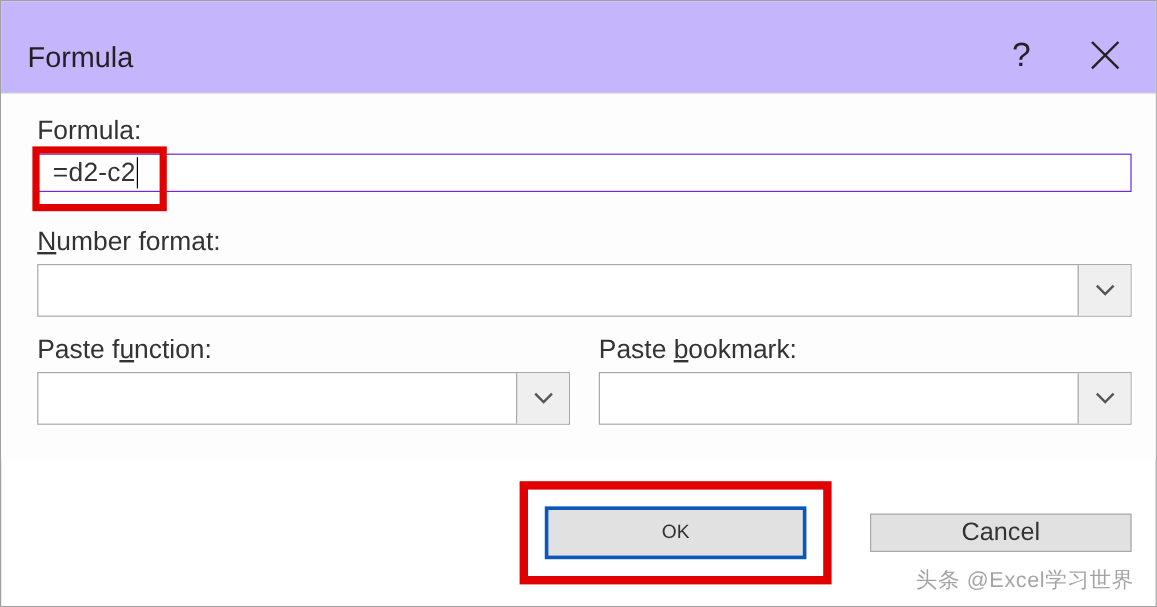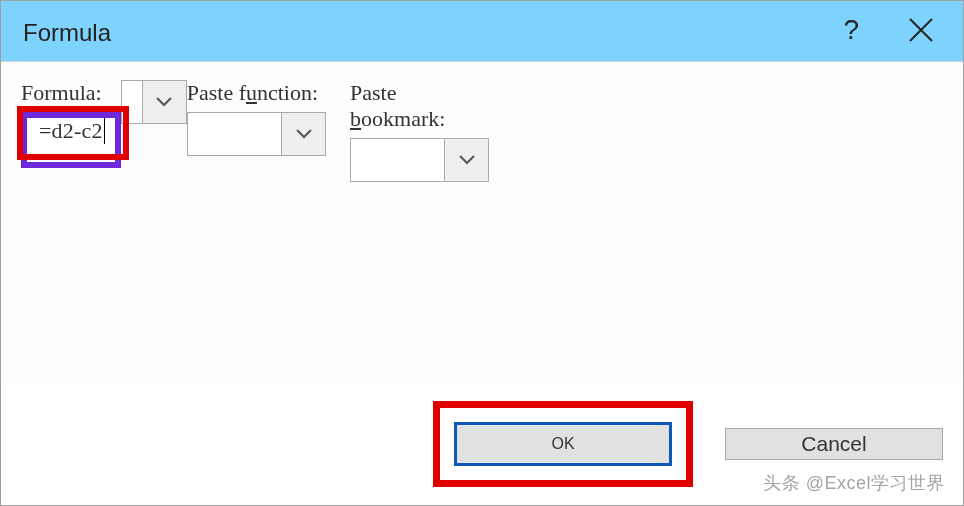--- a/index.html
+++ b/index.html
@@ -18,23 +18,23 @@
     height: 506px;
     background: #ffffff;
     border: 1px solid #a0a0a0;
     display: flex;
     flex-direction: column;
   }
   .titlebar {
     display: flex;
     align-items: center;
     justify-content: space-between;
-    padding: 12px 18px 14px 22px;
+    padding: 28px 18px 14px 22px;
     border-bottom: 1px solid #d0d0d0;
-    background: #7dd3fc;
+    background: #c4b5fd;
   }
   .titlebar-title {
     font-size: 24px;
     color: #222;
     padding-top:6px;
   }
   .titlebar-right {
     display: flex;
     align-items: center;
     gap: 48px;
@@ -45,25 +45,24 @@
     color: #222;
     cursor: pointer;
     line-height: 1;
   }
   .close-btn {
     cursor: pointer;
   }
   .close-btn svg { display:block; }
   .body {
     flex: 1;
-    padding: 18px 20px 2px 20px;
+    padding: 18px 20px 2px 30px;
     background: #fdfdfd;
     display: flex;
-    flex-direction: row;
-    font-family: Liberation Serif, serif;
+    flex-direction: column;
   }
   .label {
     font-size: 22px;
     color: #333;
     margin-bottom: 6px;
   }
   .underline-first::first-letter { text-decoration: underline; }
   .underline-n { text-decoration: underline; }
   .field-row { margin-bottom: 14px; }
   .formula-wrap {
@@ -77,27 +76,27 @@
     top: -6px;
     width: 112px;
     height: 54px;
     border: 6px solid #e00000;
     pointer-events: none;
     z-index: 5;
   }
   .formula-input {
     position: relative;
     width: 100%;
-    height: 56px;
-    border: 6px solid #6d28d9;
+    height: 32px;
+    border: 1px solid #6d28d9;
     font-size: 22px;
     padding: 0 10px 0 12px;
     background: #fff;
     letter-spacing: 0.2px;
-    display:flex; align-items:flex-start;
+    display:flex; align-items:center;
   }
   .caret {
     display: inline-block;
     width: 1px;
     height: 26px;
     background: #000;
     vertical-align: middle;
     margin-left: 1px;
   }
   .combo {
@@ -198,20 +197,21 @@
       <div class="formula-wrap">
         <div class="formula-highlight"></div>
         <div class="formula-input">
           <span>=d2-c2</span>
             <span class="caret"></span>
         </div>
       </div>
     </div>
 
     <div class="field-row">
+      <div class="label"><span class="underline-n">N</span>umber format:</div>
       <div class="combo">
         <div class="combo-text"></div>
         <div class="combo-arrow">
           <svg width="18" height="12" viewBox="0 0 18 12">
             <polyline points="2,2 9,9 16,2" fill="none" stroke="#555" stroke-width="2"></polyline>
           </svg>
         </div>
       </div>
     </div>
 

